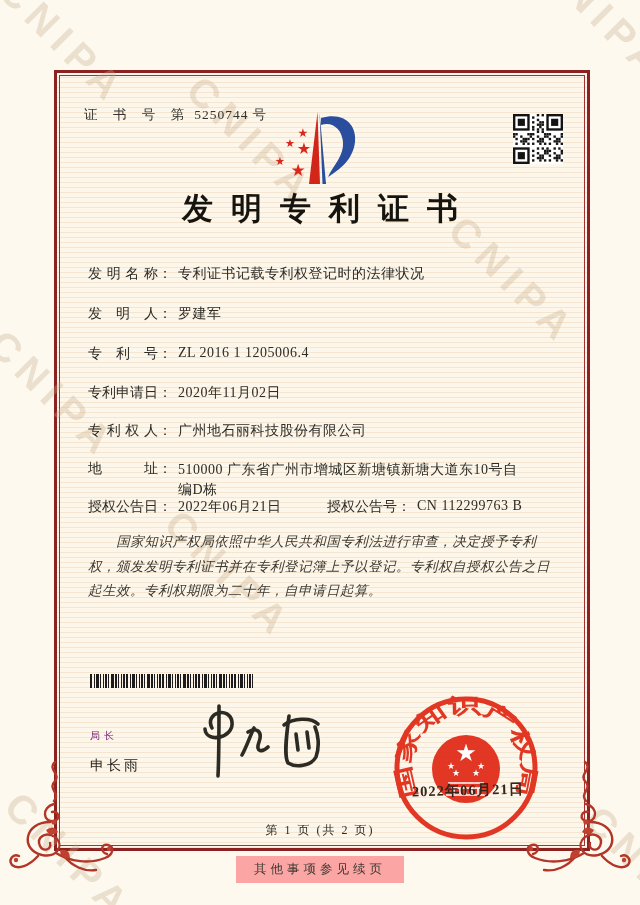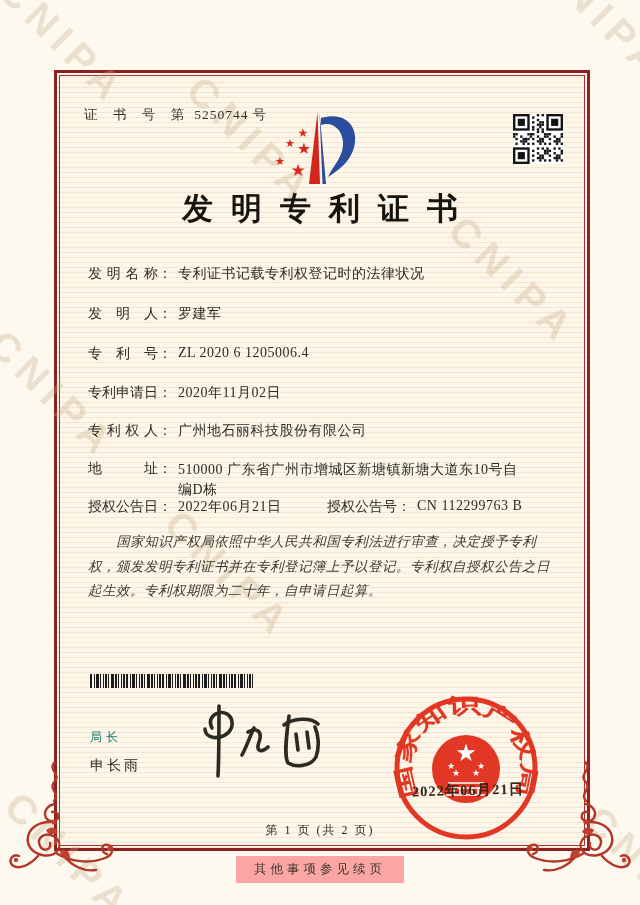--- a/index.html
+++ b/index.html
@@ -41,21 +41,21 @@
 
   
   .paras{left:88px;top:530px;width:470px;font-size:13.5px;line-height:1.82;color:#3b382f;
       font-style:italic;}
   .paras p{margin:0;text-indent:2.1em;letter-spacing:0.5px;}
 
   
   .barcode{left:90px;top:674px;width:166px;height:14px;}
 
   
-  .issuer-title{left:90px;top:729px;font-size:12px;letter-spacing:4px;color:#0f766e;}
+  .issuer-title{left:90px;top:729px;font-size:10px;letter-spacing:4px;color:#701a75;}
   .issuer-name{left:90px;top:757px;font-size:14px;letter-spacing:3px;color:#26251f;}
   .signature{left:190px;top:698px;width:152px;height:92px;}
 
   
   .seal{left:393px;top:695px;width:146px;height:146px;z-index:4;opacity:0.96;}
   .seal-date{left:390px;top:781px;width:156px;text-align:center;font-size:14.5px;font-weight:700;
       color:#35251b;letter-spacing:1px;transform:rotate(-1.5deg);z-index:5;}
 
   
   .pagenum{left:0;top:822px;width:640px;text-align:center;font-size:12px;letter-spacing:2px;color:#2c2b26;}
@@ -217,21 +217,21 @@
     <span class="fvalue">专利证书记载专利权登记时的法律状况</span>
   </div>
   <div class="abs frow" style="top:305px;">
     <span class="flabel">发明人</span>
       <span class="fcolon">：</span>
     <span class="fvalue">罗建军</span>
   </div>
   <div class="abs frow" style="top:345px;">
     <span class="flabel">专利号</span>
       <span class="fcolon">：</span>
-    <span class="fvalue">ZL 2020 6 1205006.4</span>
+    <span class="fvalue">ZL 2016 1 1205006.4</span>
   </div>
   <div class="abs frow" style="top:384px;">
     <span class="flabel">专利申请日</span>
       <span class="fcolon">：</span>
     <span class="fvalue">2020年11月02日</span>
   </div>
   <div class="abs frow" style="top:422px;align-items:center;">
     <span class="flabel">专利权人</span>
       <span class="fcolon">：</span>
     <span class="fvalue">广州地石丽科技股份有限公司</span>

